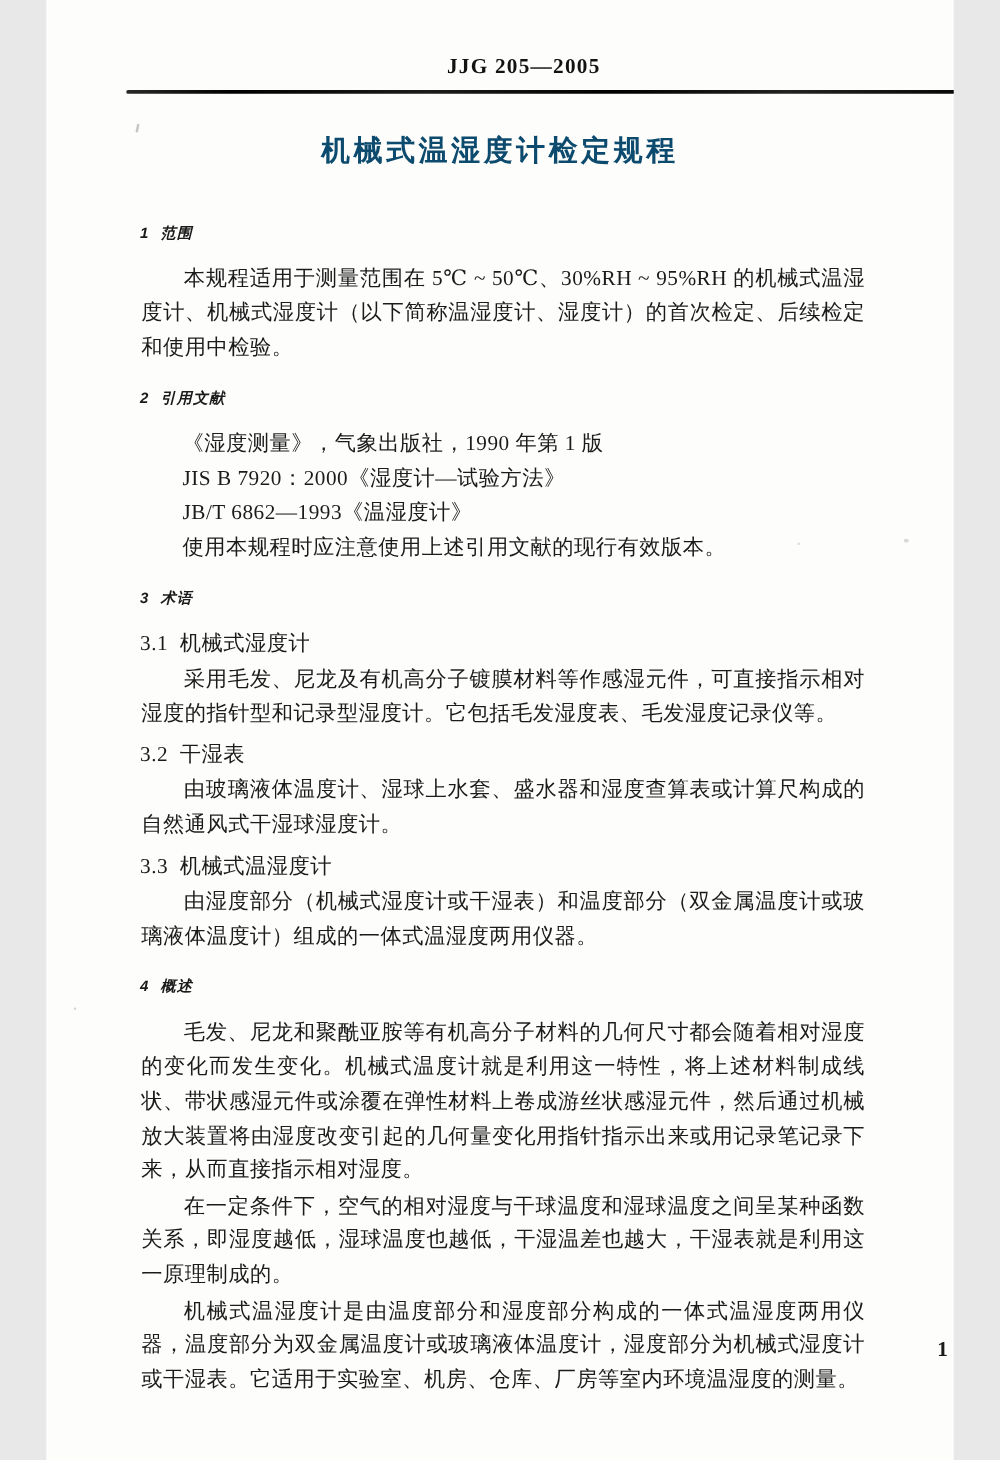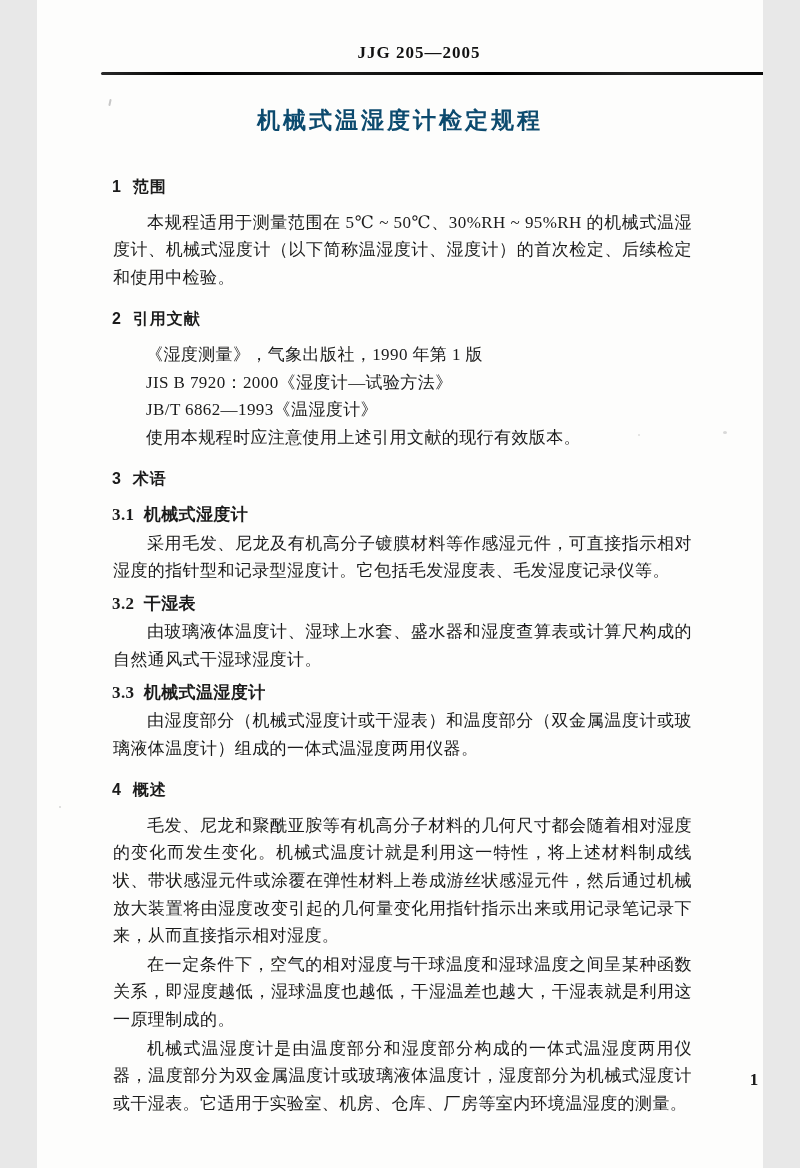--- a/index.html
+++ b/index.html
@@ -53,32 +53,33 @@
     margin-top: 38px;
     padding: 0 70px 0 75px;
     font-size: 17px;
     line-height: 27.6px;
     text-align: justify;
     letter-spacing: 0.4px;
   }
   .sec-heading {
     font-family: "Liberation Sans", "DejaVu Sans", sans-serif;
     font-weight: bold;
-    font-size: 16px;
+    font-size: 12px;
     line-height: 27.6px;
     margin: 14px 0 8px 0;
     white-space: pre;
     text-align: left;
     letter-spacing: 1px;
+    font-style: italic;
   }
   .sec-heading.first {
     margin-top: 0;
   }
   .sub-heading {
-    font-weight: bold;
+    font-weight: normal;
     font-size: 17px;
     line-height: 27.6px;
     margin: 5px 0 0 0;
     white-space: pre;
     text-align: left;
   }
   .para {
     margin: 1px;
     text-indent: 2em;
   }

